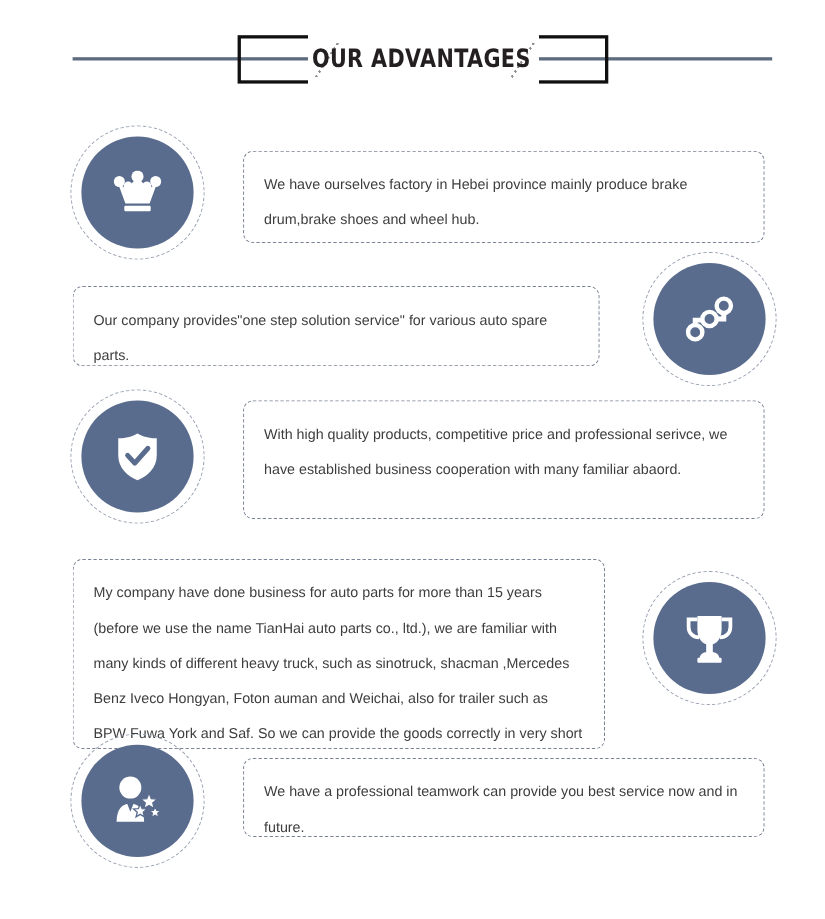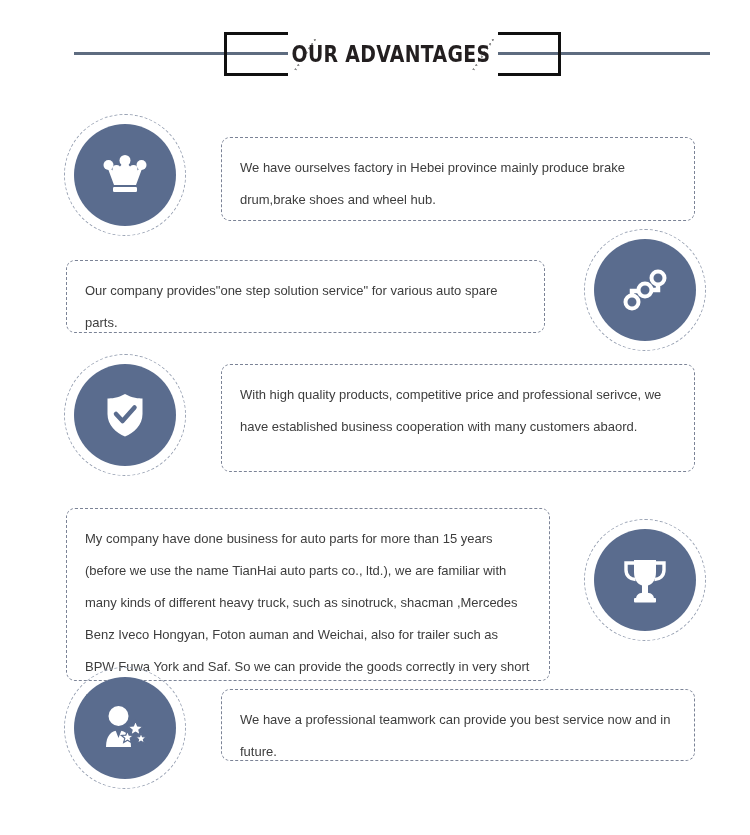--- a/index.html
+++ b/index.html
@@ -11,21 +11,21 @@
     width: 750px;
     height: 835px;
     position: relative;
     font-family: "Liberation Sans", sans-serif;
     overflow: hidden;
   }
 
   
   #header {
     position: absolute;
-    left: 16px;
+    left: 8px;
     top: 0;
     width: 614px;
     height: 105px;
   }
   .hdr-line {
     position: absolute;
     top: 52px;
     height: 3px;
     background: #5e6c80;
   }
@@ -189,21 +189,21 @@
 
 <div class="row" id="row3">
   <div class="badge">
     <span>
       <svg width="40" height="46" viewBox="0 0 40 46" aria-hidden="true">
         <path d="M20 2 C13 6 6 6.5 2.5 6.5 L2.5 22 C2.5 33 11 41 20 44.5 C29 41 37.5 33 37.5 22 L37.5 6.5 C34 6.5 27 6 20 2 Z" fill="#ffffff"></path>
         <path d="M11 22 L17.5 29 L29.5 15.5" stroke="#5a6c8e" stroke-width="4.5" fill="none" stroke-linecap="round" stroke-linejoin="round"></path>
       </svg>
     </span>
   </div>
-  <div class="bubble">With high quality products, competitive price and professional serivce, we have established business cooperation with many customers abaord.</div>
+  <div class="bubble">With high quality products, competitive price and professional serivce, we have established business cooperation with many familiar abaord.</div>
 </div>
 
 <div class="row" id="row4">
   <div class="badge">
     <span>
       <svg width="48" height="46" viewBox="0 0 48 46" aria-hidden="true">
         <path d="M13 3 L35 3 L35 15 C35 24 30 29 24 29 C18 29 13 24 13 15 Z" fill="#ffffff"></path>
         <path d="M13 6 L5 6 L5 13 C5 19 9.5 22.5 14.5 22.5" stroke="#ffffff" stroke-width="3.4" fill="none"></path>
         <path d="M35 6 L43 6 L43 13 C43 19 38.5 22.5 33.5 22.5" stroke="#ffffff" stroke-width="3.4" fill="none"></path>
         <rect x="21" y="28" width="6" height="8" fill="#ffffff"></rect>

